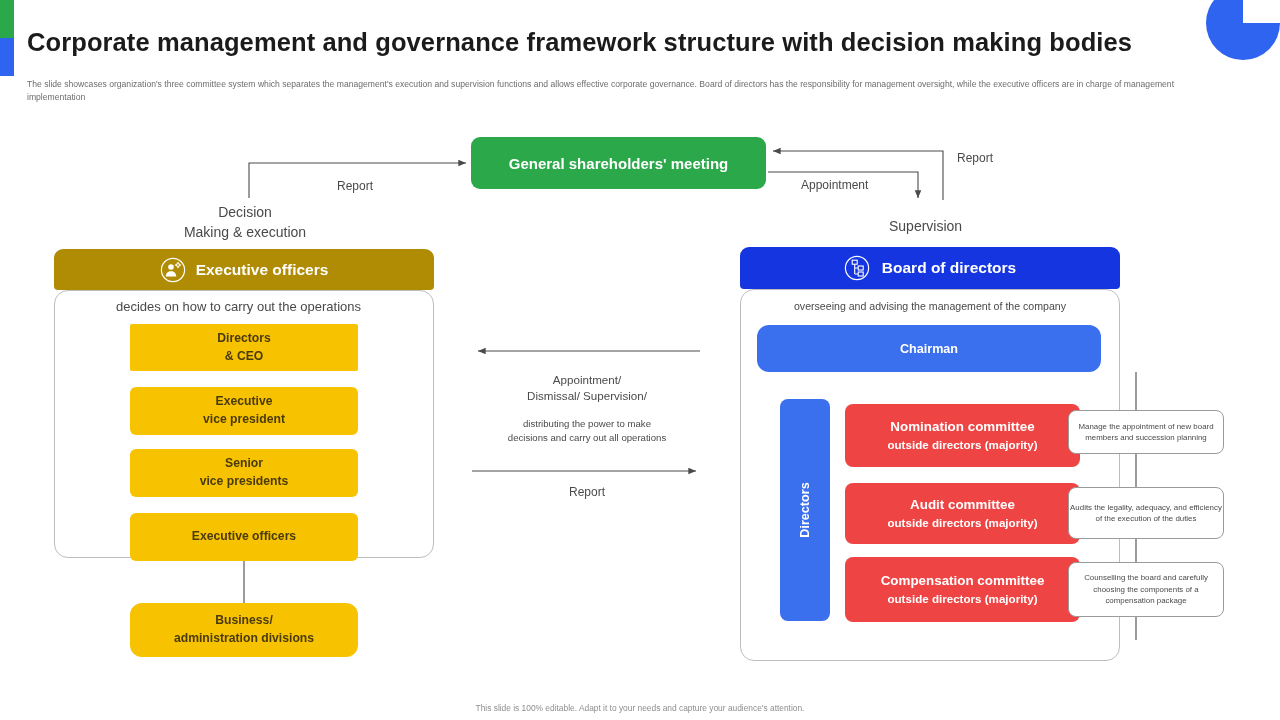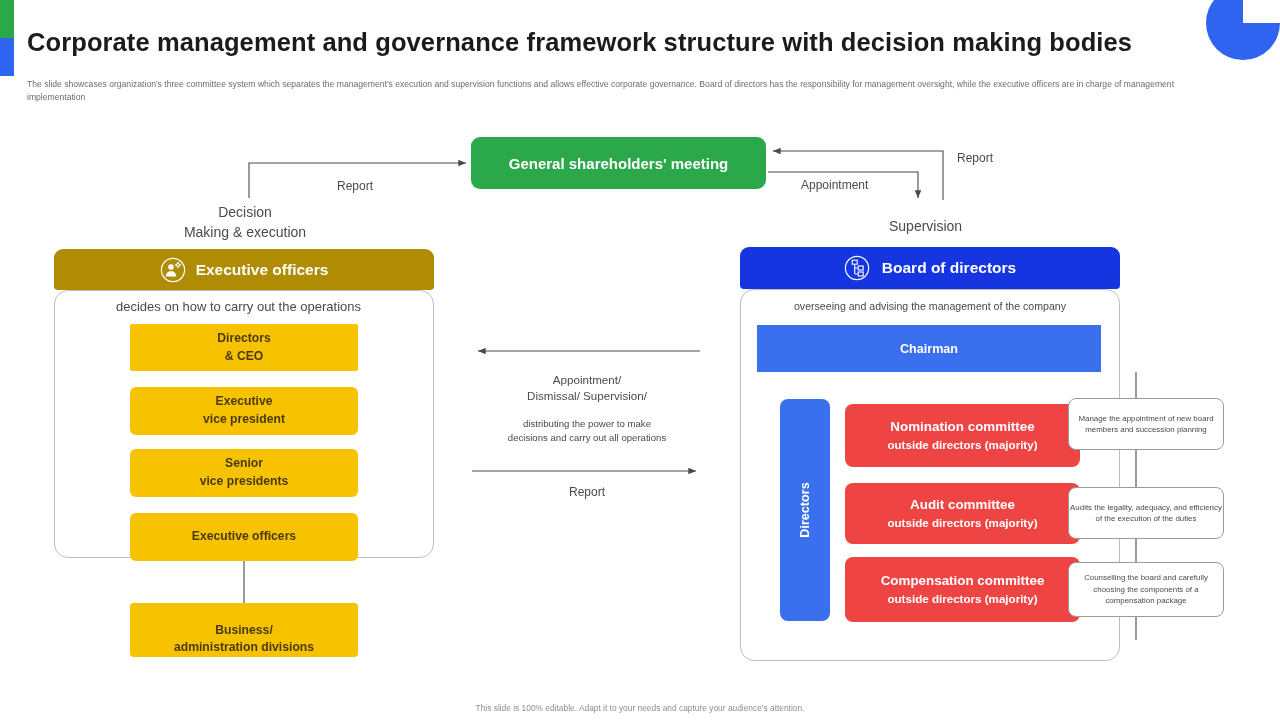--- a/index.html
+++ b/index.html
@@ -47,36 +47,36 @@
     left:54px;top:297px;width:369px;height:18px;font-size:13px;color:#4a4a4a;
   }
   .ybox{
     left:130px;width:228px;background:#F7C200;color:#4a3b0c;
     font-size:12.2px;font-weight:bold;line-height:1.45;border-radius:6px;
   }
   .ybox.b1{top:324px;height:47px;border-radius:2px;}
   .ybox.b2{top:387px;height:48px;}
   .ybox.b3{top:449px;height:48px;}
   .ybox.b4{top:513px;height:48px;}
-  .ybox.b5{top:603px;height:54px;border-radius:4px;align-items:flex-end;}
+  .ybox.b5{top:603px;height:54px;border-radius:12px;}
 
   
   .panel-head-right{
     left:740px;top:247px;width:380px;height:42px;border-radius:9px 9px 4px 4px;
     background:#1535E0;color:#fff;font-size:15.5px;font-weight:bold;gap:12px;
   }
   .panel-body-right{
     left:740px;top:289px;width:380px;height:372px;border-radius:14px;
     border:1.2px solid #bdbdbd;background:#fff;
   }
   .right-caption{
     left:740px;top:297px;width:380px;height:18px;font-size:10.6px;color:#4a4a4a;
   }
   .chairman{
-    left:757px;top:325px;width:344px;height:47px;border-radius:0;
+    left:757px;top:325px;width:344px;height:47px;border-radius:12px;
     background:#3A6FEE;color:#fff;font-size:12.6px;font-weight:bold;
   }
   .directors-bar{
     left:780px;top:399px;width:50px;height:222px;border-radius:8px;
     background:#3A6FEE;color:#fff;font-size:12.6px;font-weight:bold;
   }
   .directors-bar span{transform:rotate(-90deg);white-space:nowrap;display:block;}
 
   .cbox{
     left:845px;width:235px;border-radius:8px;background:#ef4444;color:#fff;
@@ -86,21 +86,21 @@
   .cbox .t2{font-size:11.6px;font-weight:bold;margin-top:2px;}
   .cbox.c1{top:404px;height:63px;}
   .cbox.c2{top:483px;height:61px;}
   .cbox.c3{top:557px;height:65px;}
 
   .dbox{
     left:1068px;width:156px;border:1.1px solid #9b9b9b;border-radius:8px;
     background:#fff;color:#4a4a4a;font-size:7.9px;line-height:1.45;
     flex-direction:column;
   }
-  .dbox.d1{top:398px;height:52px;}
+  .dbox.d1{top:410px;height:44px;}
   .dbox.d2{top:487px;height:52px;}
   .dbox.d3{top:562px;height:55px;}
 
   
   .lbl{position:absolute;font-size:12px;color:#4a4a4a;white-space:nowrap;}
   .lbl-report-left{left:337px;top:179px;}
   .lbl-decision{left:178px;top:203px;font-size:14px;text-align:center;width:134px;white-space:normal;line-height:1.42;}
   .lbl-appointment{left:801px;top:178px;}
   .lbl-report-right{left:957px;top:151px;}
   .lbl-supervision{left:889px;top:218px;font-size:14px;}

